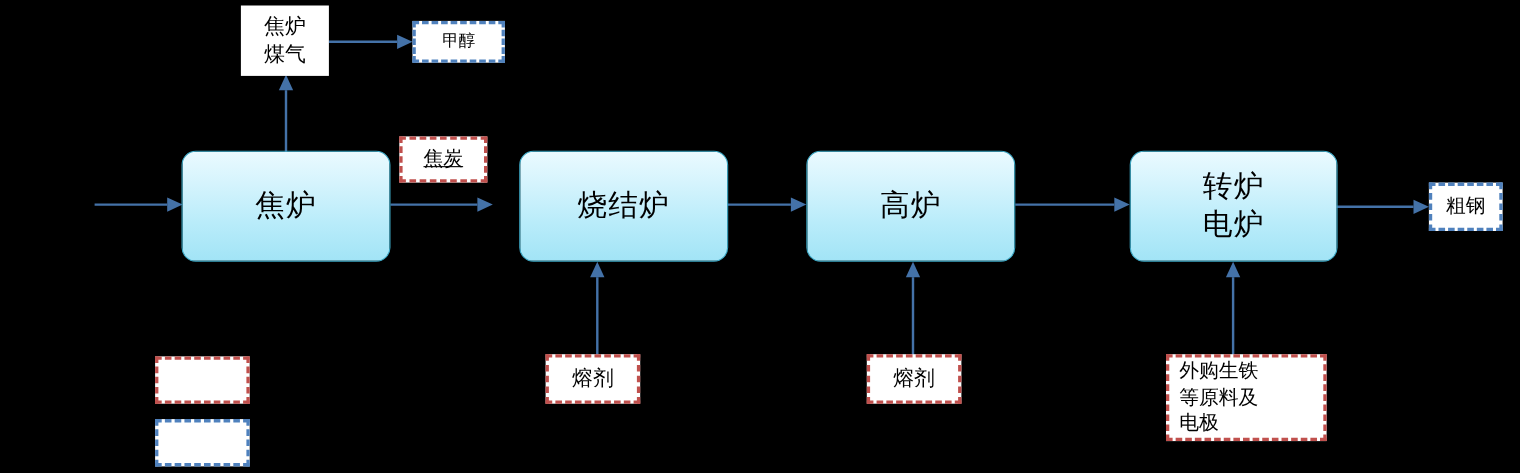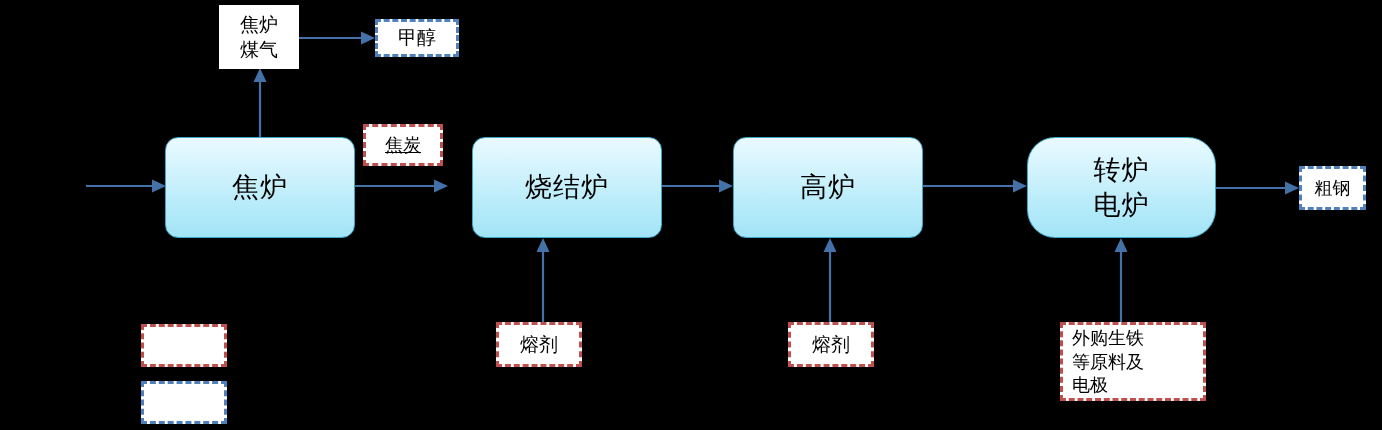--- a/index.html
+++ b/index.html
@@ -140,27 +140,27 @@
       <polygon points="1.5,14 8,0 14.5,14" fill="#4472a8"></polygon>
     </svg>
   </div>
 
   <div class="proc" style="left:165px; top:137px; width:190px; height:101px;">焦炉</div>
 
   <div class="proc" style="left:472px; top:137px; width:190px; height:101px;">烧结炉</div>
 
   <div class="proc" style="left:733px; top:137px; width:190px; height:101px;text-align:right;">高炉</div>
 
-  <div class="proc" style="left:1027px; top:137px; width:189px; height:101px;border-radius:28px;">转炉
+  <div class="proc" style="left:1027px; top:137px; width:189px; height:101px;">转炉
 电炉</div>
 
   <div class="mbox plain" style="left:219px; top:5px; width:80px; height:64px; font-size:19px;">焦炉
 煤气</div>
 
-  <div class="mbox blue" style="left:375px; top:19px; width:84px; height:38px; font-size:19px;">甲醇</div>
+  <div class="mbox blue" style="left:375px; top:19px; width:84px; height:38px; font-size:15px;">甲醇</div>
 
   <div class="mbox red" style="left:363px; top:124px; width:80px; height:42px; font-size:18px;text-decoration:underline;">焦炭</div>
 
   <div class="mbox red" style="left:496px; top:322px; width:86px; height:45px; font-size:19px;">熔剂</div>
 
   <div class="mbox red" style="left:788px; top:322px; width:86px; height:45px; font-size:19px;">熔剂</div>
 
   <div class="mbox red left" style="left:1060px; top:322px; width:146px; height:79px; font-size:18px;">外购生铁
 等原料及
 电极</div>

